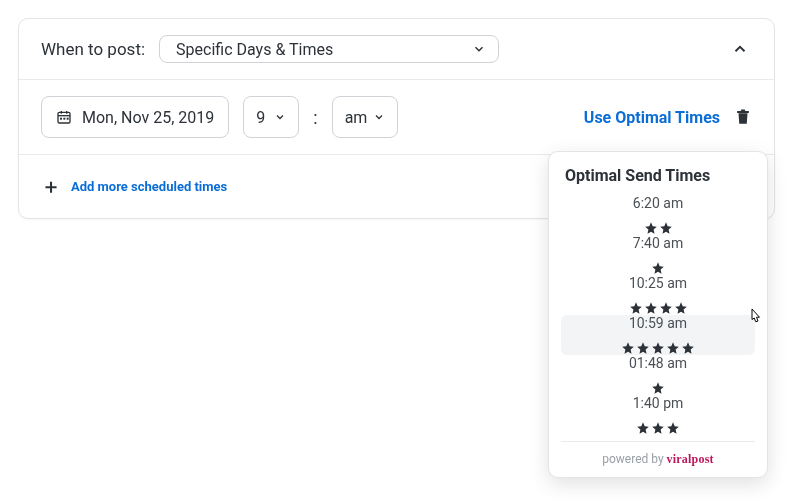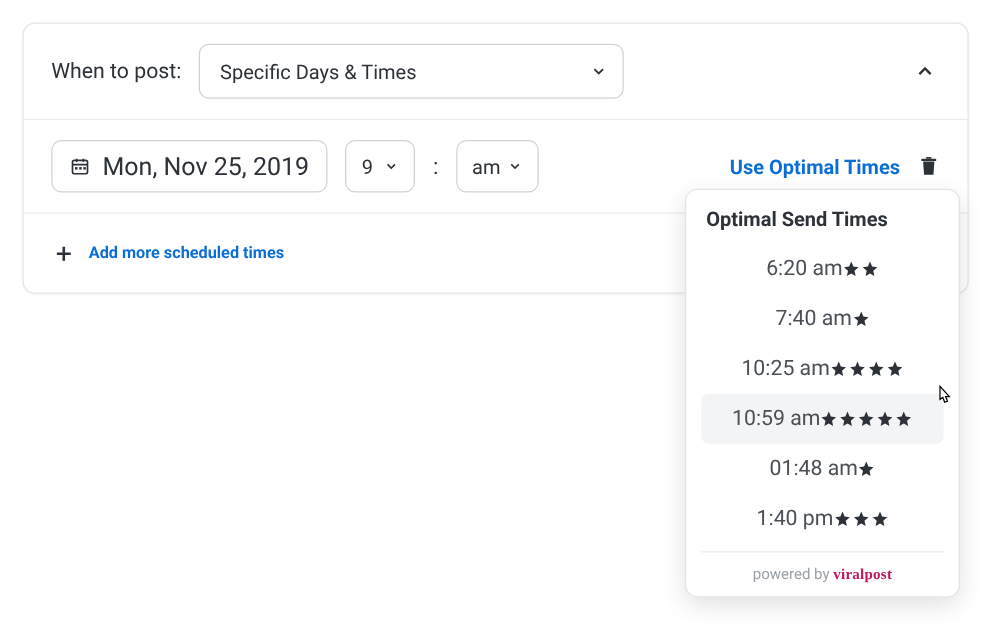--- a/index.html
+++ b/index.html
@@ -26,21 +26,21 @@
     gap: 14px;
   }
   .row:last-child { border-bottom: none; }
   .label-when {
     font-weight: 400;
     font-size: 17px;
   }
   .select-big {
     border: 1px solid #cfd3d8;
     border-radius: 8px;
-    height: 44px;
+    height: 28px;
     padding: 0 44px 0 16px;
     font-size: 16px;
     display: flex;
     align-items: center;
     position: relative;
     min-width: 340px;
     background: #fff;
   }
   .select-big .chev,
   .select-small .chev {
@@ -58,21 +58,21 @@
     color: #2c3238;
   }
   .date-pick {
     border: 1px solid #cfd3d8;
     border-radius: 8px;
     height: 42px;
     display: flex;
     align-items: center;
     gap: 10px;
     padding: 0 14px;
-    font-size: 20px;
+    font-size: 16px;
     background: #fff;
   }
   .select-small {
     border: 1px solid #cfd3d8;
     border-radius: 8px;
     height: 42px;
     display: flex;
     align-items: center;
     padding: 0 30px 0 12px;
     font-size: 16px;
@@ -127,27 +127,28 @@
   .pop-title {
     font-weight: 700;
     font-size: 16px;
     margin-bottom: 10px;
     padding-left: 4px;
   }
   .opt-list { display: flex; flex-direction: column; }
   .opt-item {
     display: flex;
     align-items: center;
-    justify-content: center;
+    justify-content: space-between;
     height: 40px;
     padding: 0 8px;
     border-radius: 6px;
-    font-size: 17px;
+    font-size: 14px;
     color: #4a5056;
     cursor: pointer;
+    flex-direction: column;
   }
   .opt-item.hover {
     background: #f3f4f6;
   }
   .stars { display: flex; gap: 1px; color: #2c3238; }
   .star { width: 14px; height: 14px; }
   .pop-foot {
     border-top: 1px solid #e8eaec;
     margin-top: 6px;
     padding-top: 10px;

